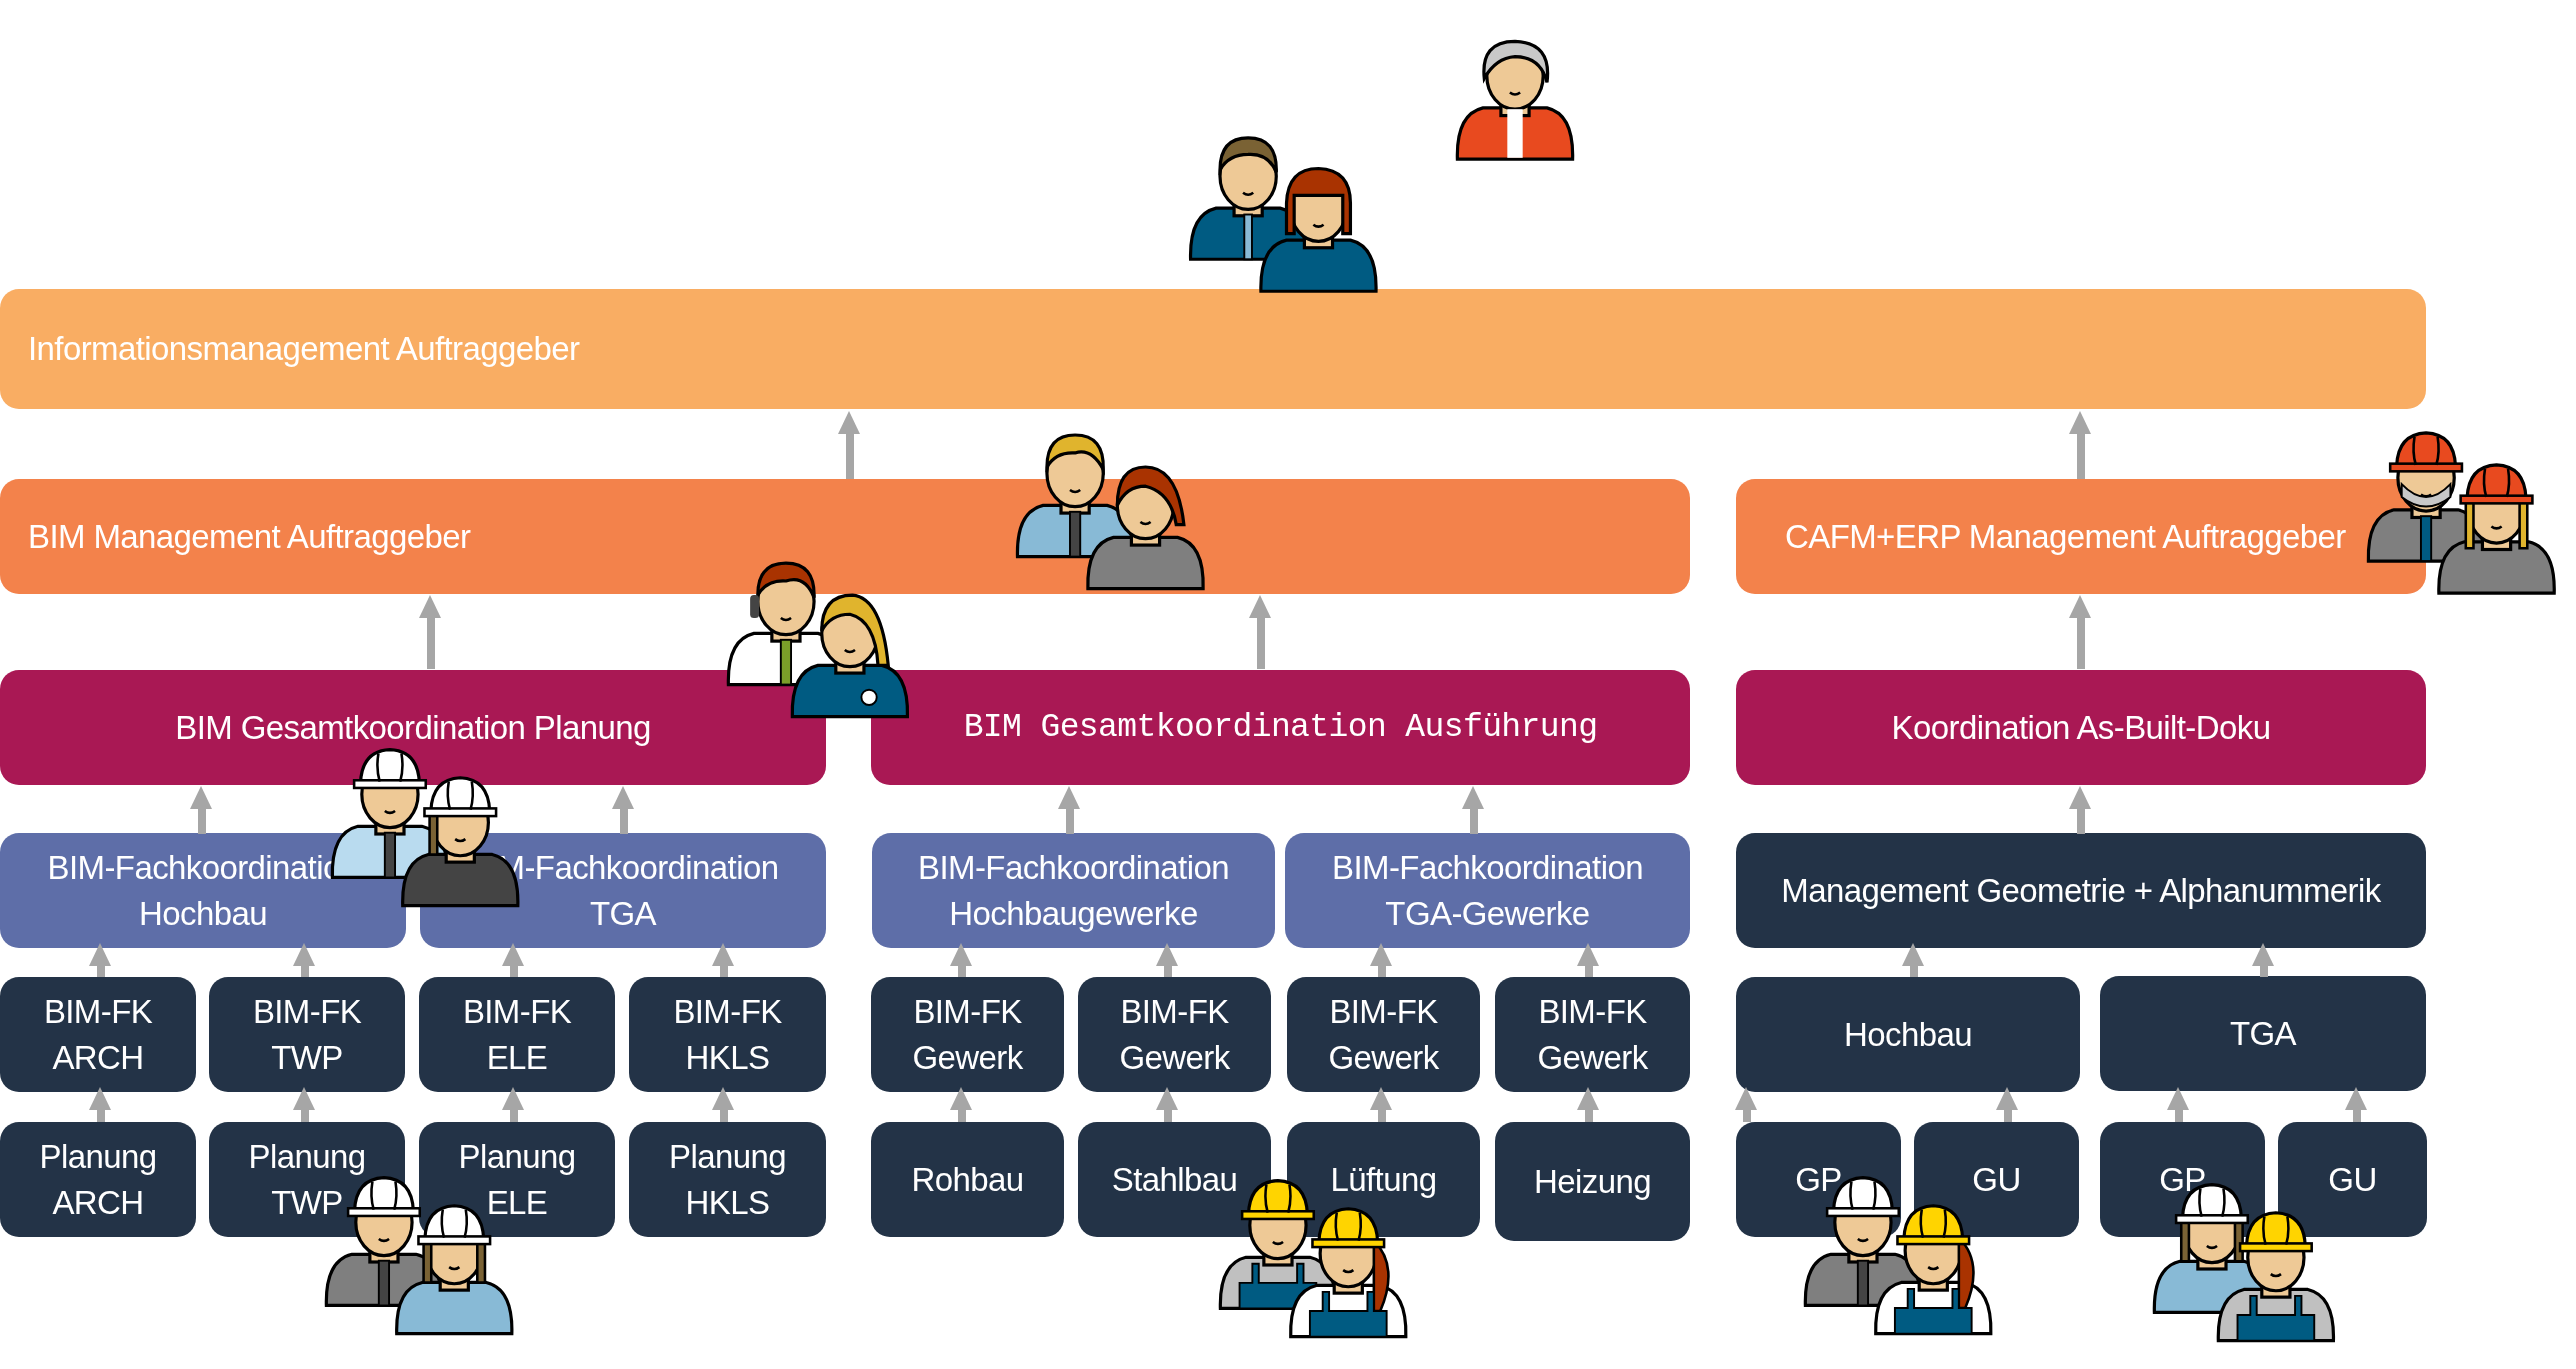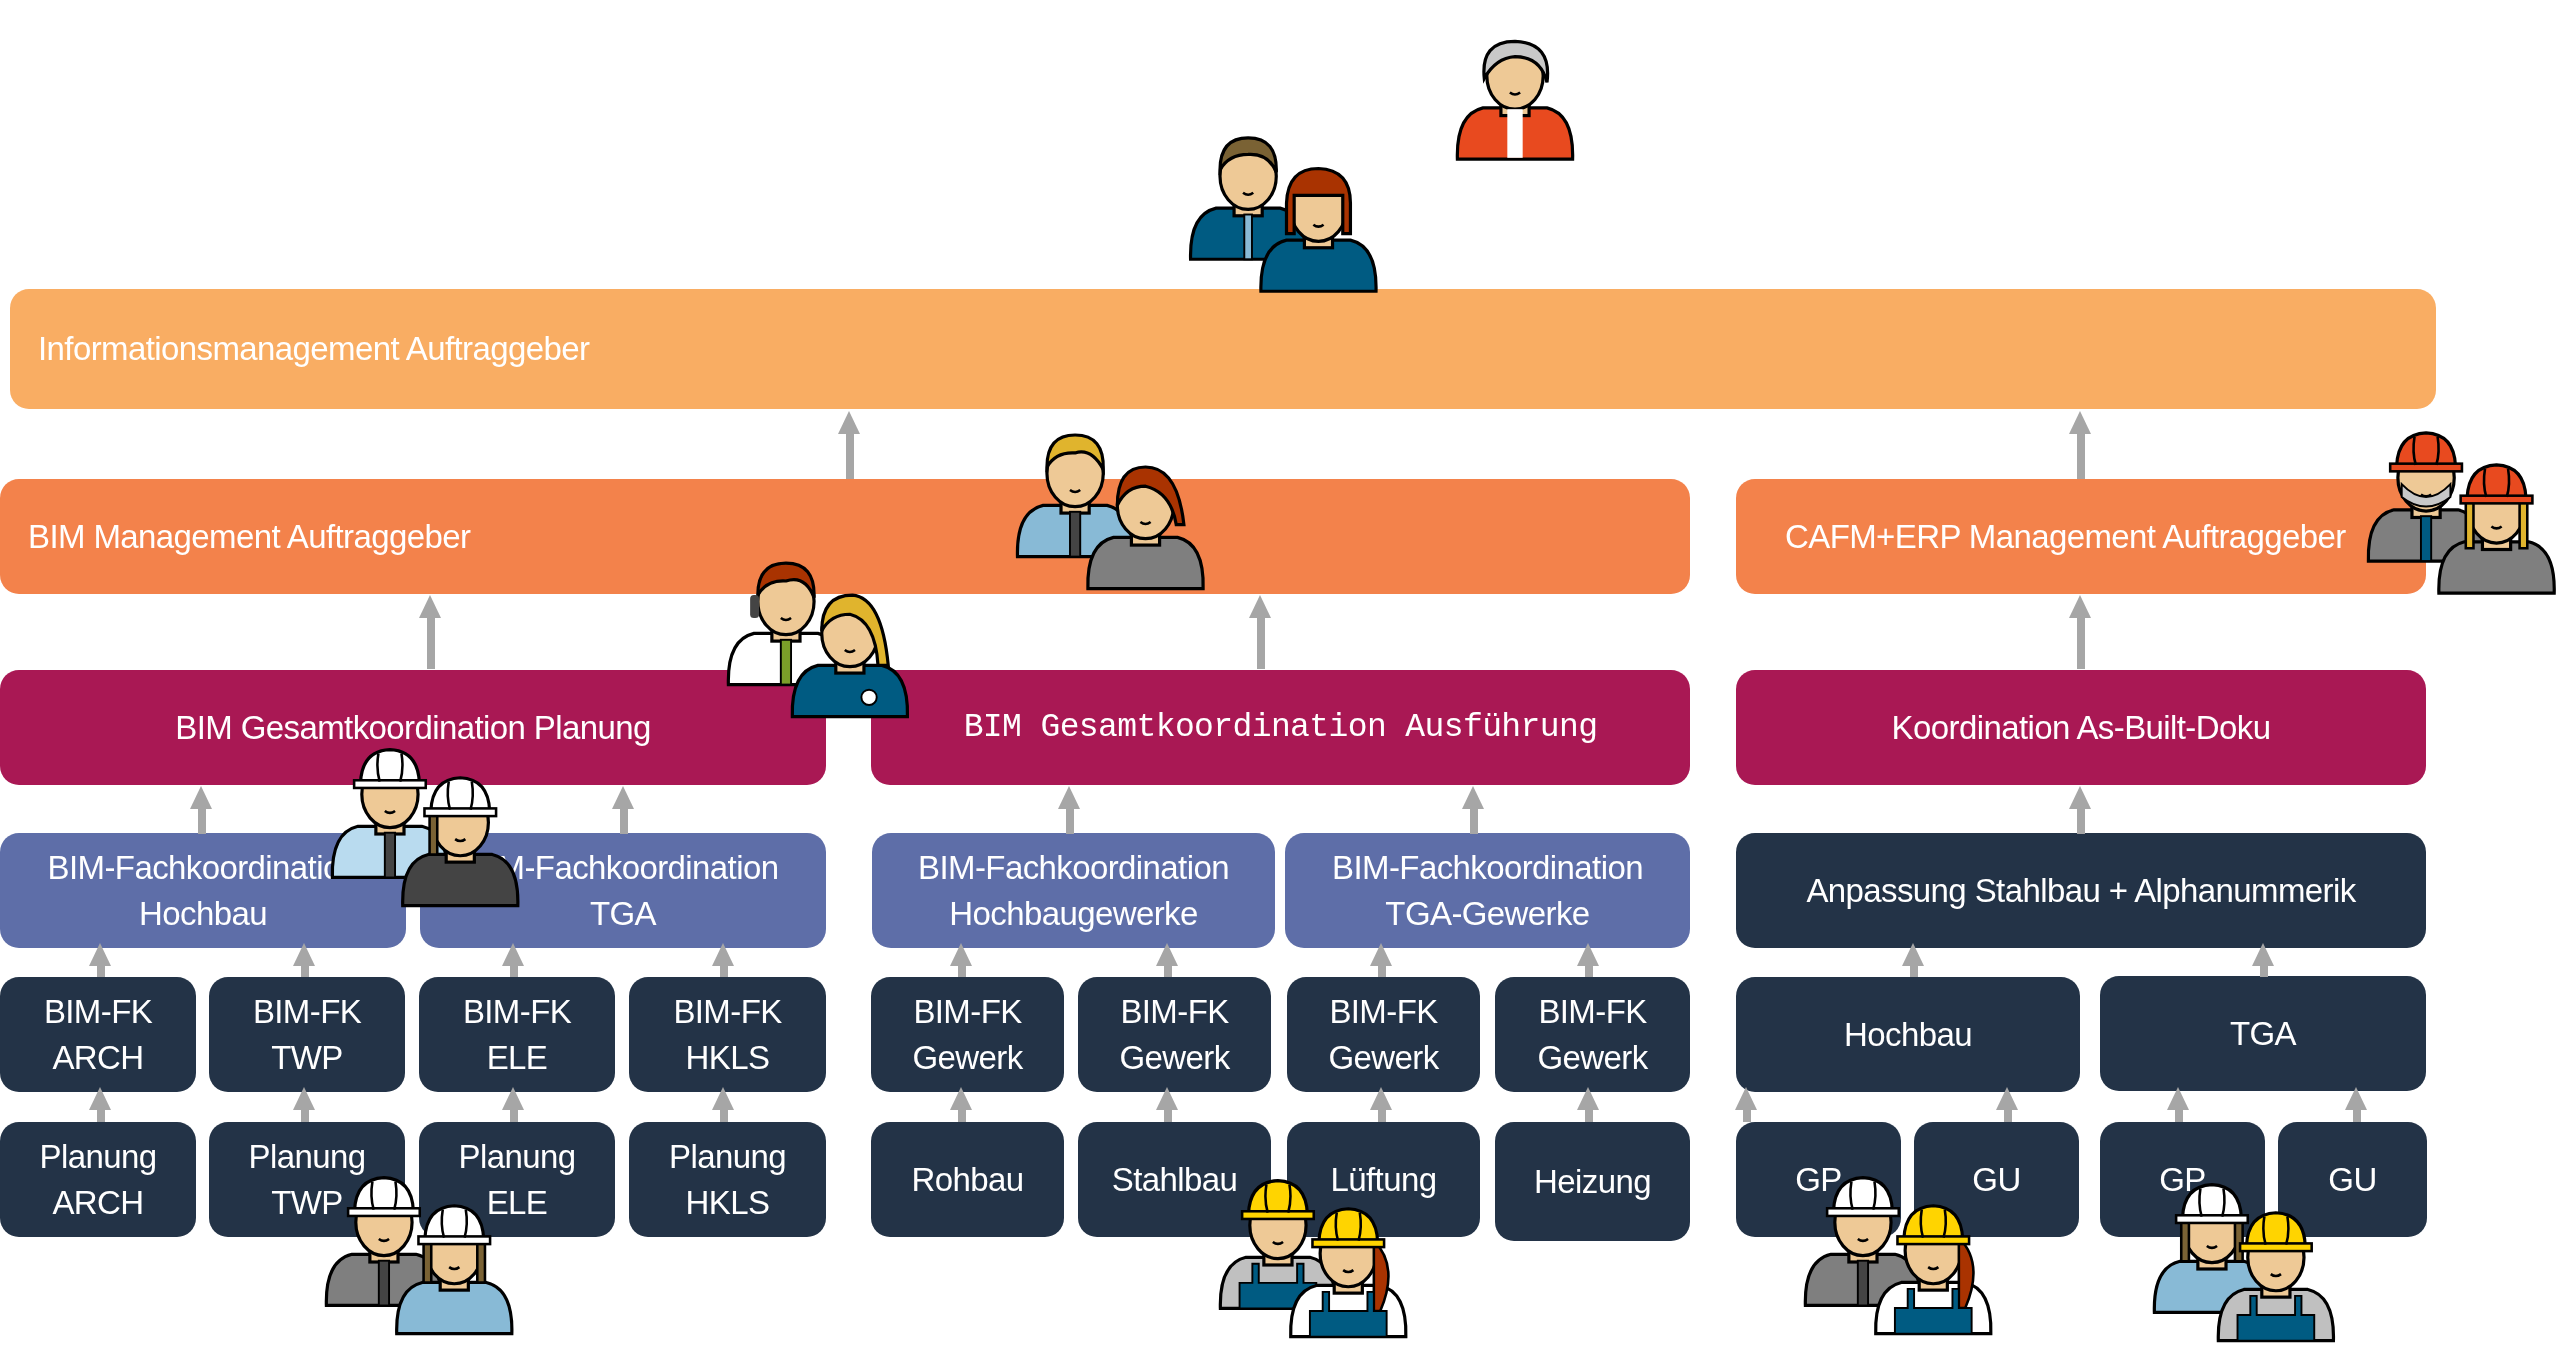--- a/index.html
+++ b/index.html
@@ -2,21 +2,21 @@
 <html style="font-size:10.2px"><head>
 <meta charset="utf-8">
 <style>
   html, body { margin: 0; padding: 0; background: #ffffff; }
   body { width: 2576px; height: 1370px; position: relative; overflow: hidden;
          font-family: "Liberation Sans", "DejaVu Sans", sans-serif; }
   .box { position: absolute; box-sizing: border-box; border-radius: 19px;
          display: flex; align-items: center; justify-content: center; text-align: center;
          color: #ffffff; font-size: 33px; line-height: 46px; letter-spacing: -0.6px; white-space: pre-line; }
   .box.left { justify-content: flex-start; padding-left: 28px; text-align: left; }
-  .c-info { background: #f9ad63; margin-left: 10px; }
+  .c-info { background: #f9ad63; }
   .c-mgmt { background: #f3824b; }
   .c-koord { background: #a91854; }
   .c-fach { background: #5e6ea8; }
   .c-dark { background: #233347; }
   .arrow { position: absolute; width: 7.7px; background: #a6a6a6; }
   .arrow::before { content: ""; position: absolute; left: -7.7px; top: -22px;
                    border-left: 11.5px solid transparent; border-right: 11.5px solid transparent;
                    border-bottom: 23px solid #a6a6a6; }
   .person { position: absolute; }
   svg { overflow: visible; }
@@ -55,21 +55,21 @@
 </div>
 <div class="box c-fach" style="left:872px;top:833px;width:403px;height:115px;">
   <span>BIM-Fachkoordination
 Hochbaugewerke</span>
 </div>
 <div class="box c-fach" style="left:1285px;top:833px;width:405px;height:115px;">
   <span>BIM-Fachkoordination
 TGA-Gewerke</span>
 </div>
 <div class="box c-dark" style="left:1736px;top:833px;width:690px;height:115px;">
-  <span>Anpassung Stahlbau + Alphanummerik</span>
+  <span>Management Geometrie + Alphanummerik</span>
 </div>
 
 <div class="box c-dark" style="left:0;top:977px;width:196px;height:115px;">
   <span>BIM-FK
 ARCH</span></div>
 <div class="box c-dark" style="left:209px;top:977px;width:196px;height:115px;">
   <span>BIM-FK
 TWP</span></div>
 <div class="box c-dark" style="left:419px;top:977px;width:196px;height:115px;">
   <span>BIM-FK

